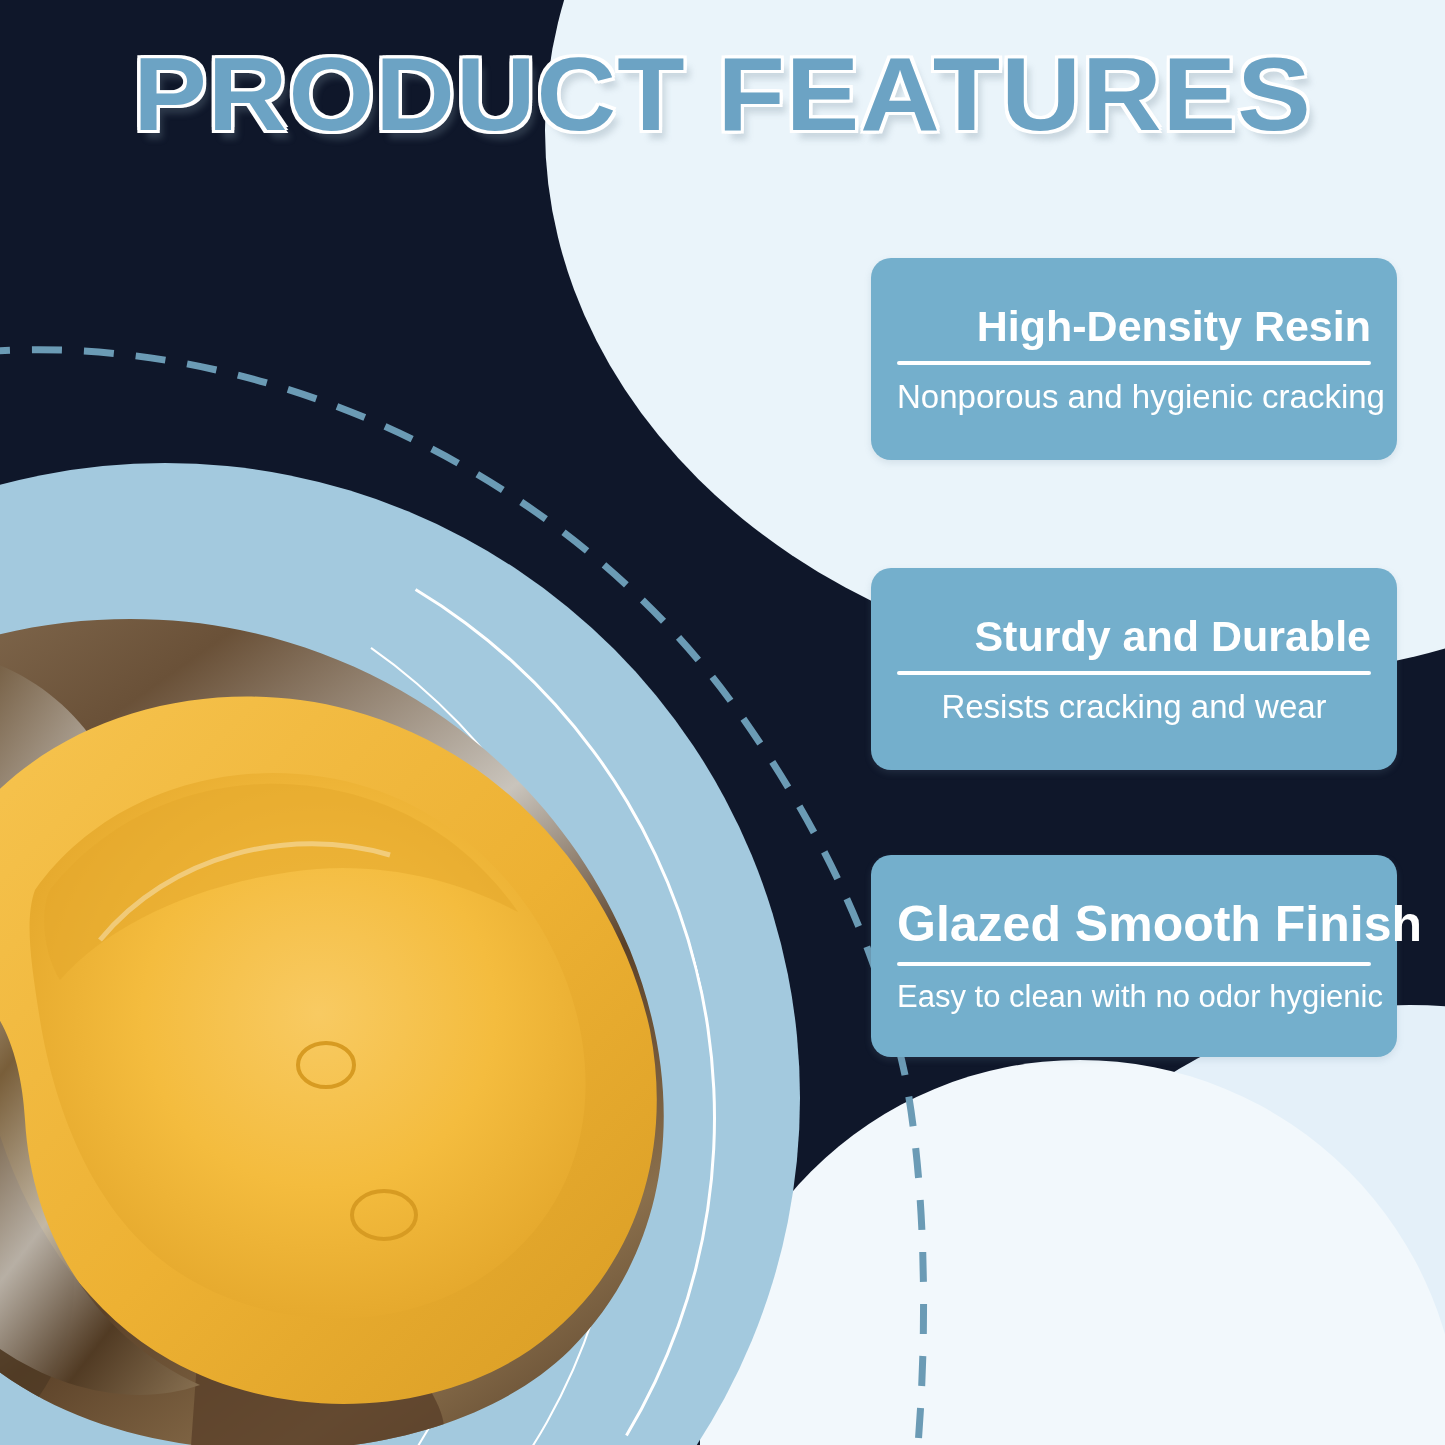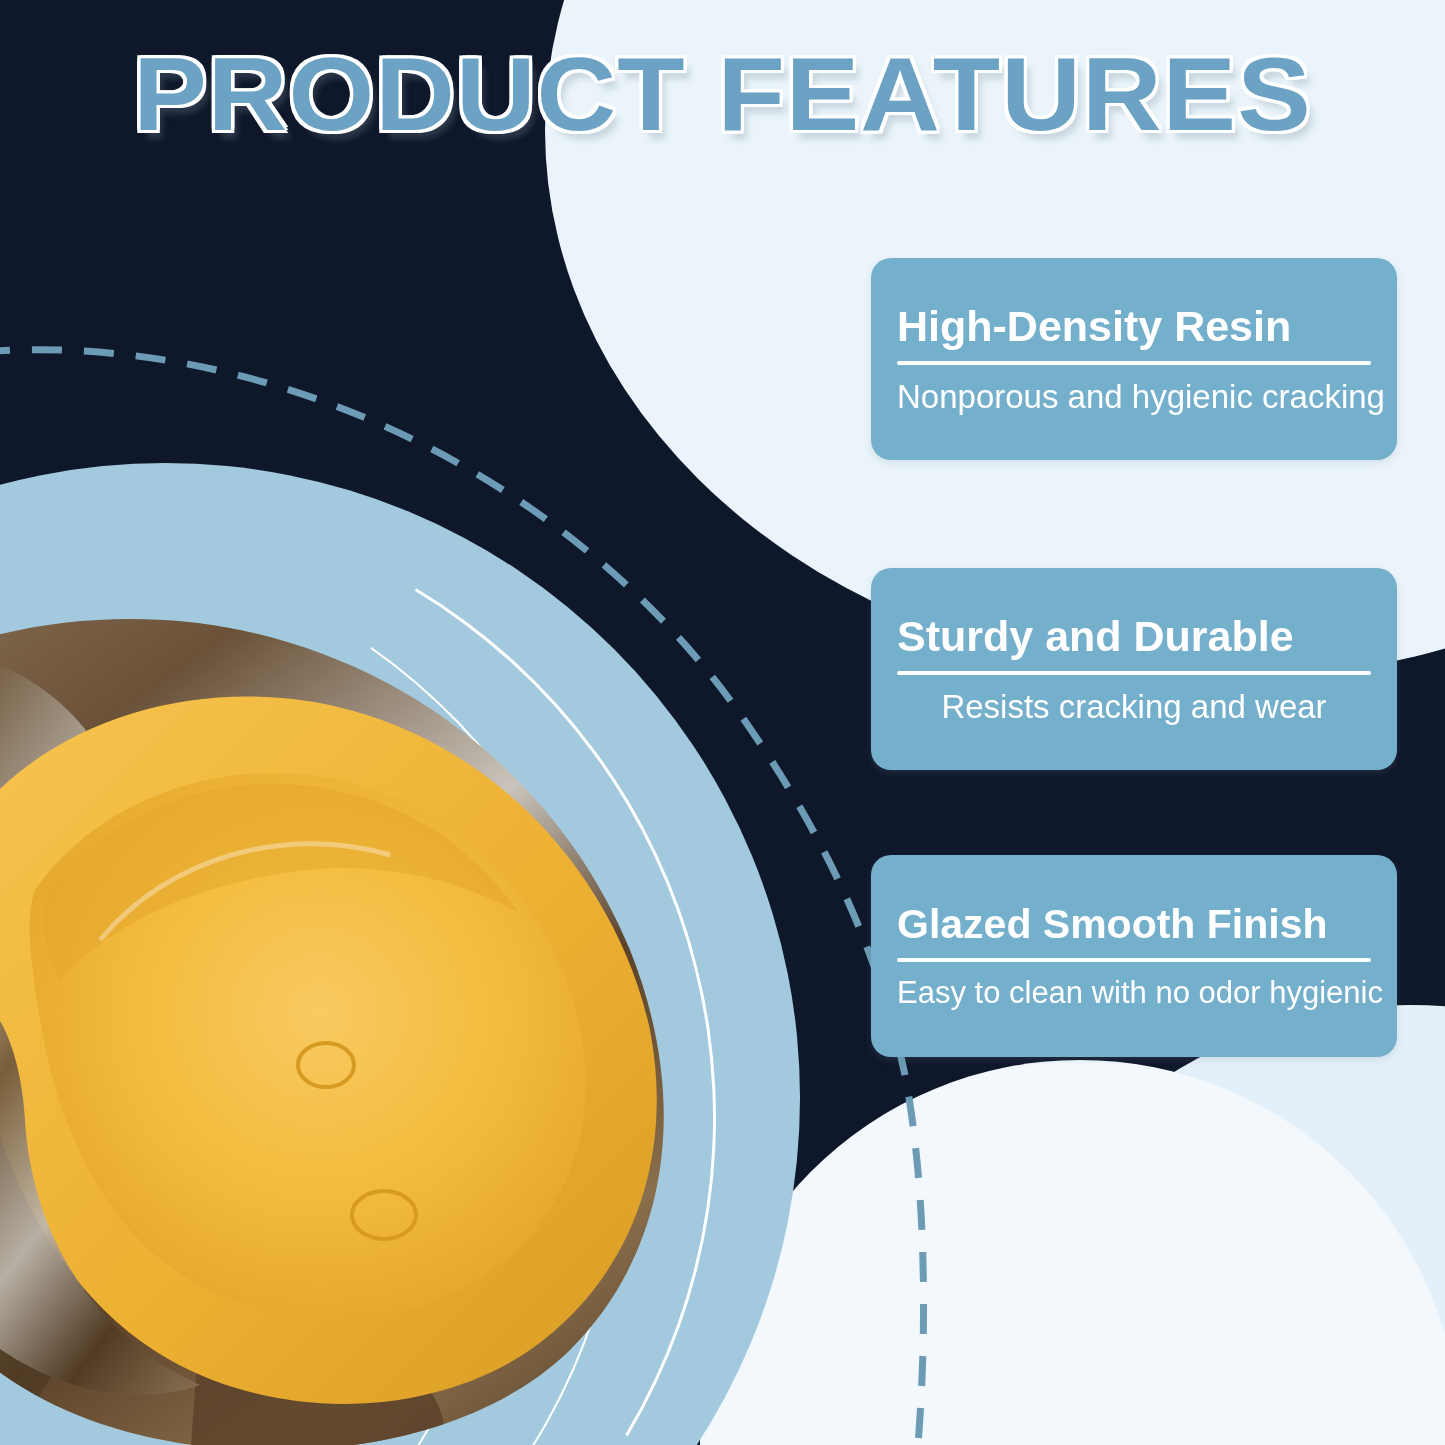--- a/index.html
+++ b/index.html
@@ -152,24 +152,24 @@
   }
   .card-1 { top: 258px; }
   .card-2 { top: 568px; }
   .card-3 { top: 855px; }
 
   .card-title {
     color: #ffffff;
     font-weight: bold;
     font-size: 43px;
     line-height: 1.08;
-    text-align: left;
+    text-align: right;
     white-space: nowrap;
   }
-  .card-3 .card-title { font-size: 41px; }
+  .card-3 .card-title { font-size: 50px; }
 
   .card-rule {
     height: 4px;
     background: #ffffff;
     margin: 11px 0 14px 0;
     border-radius: 2px;
   }
 
   .card-sub {
     color: #ffffff;

